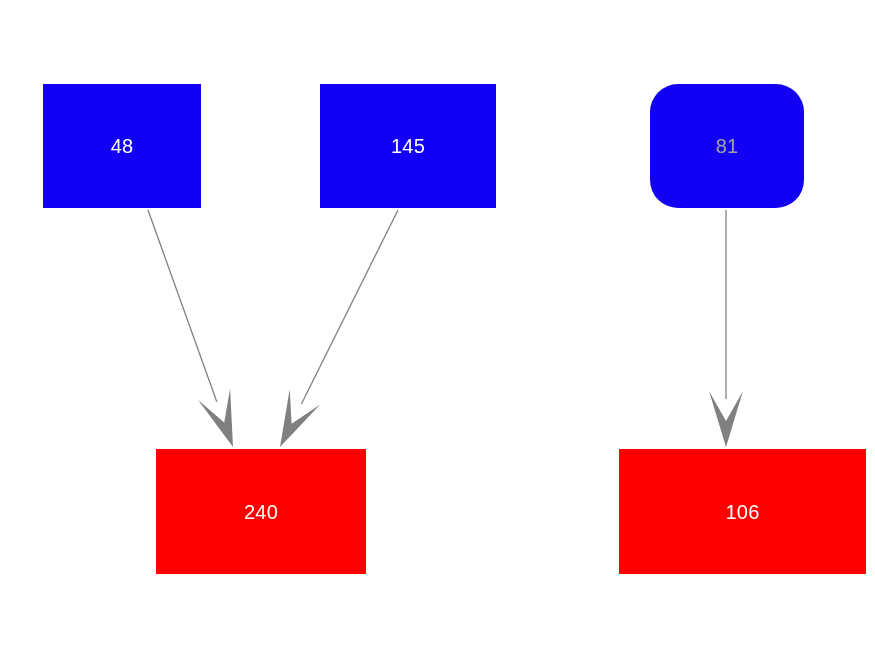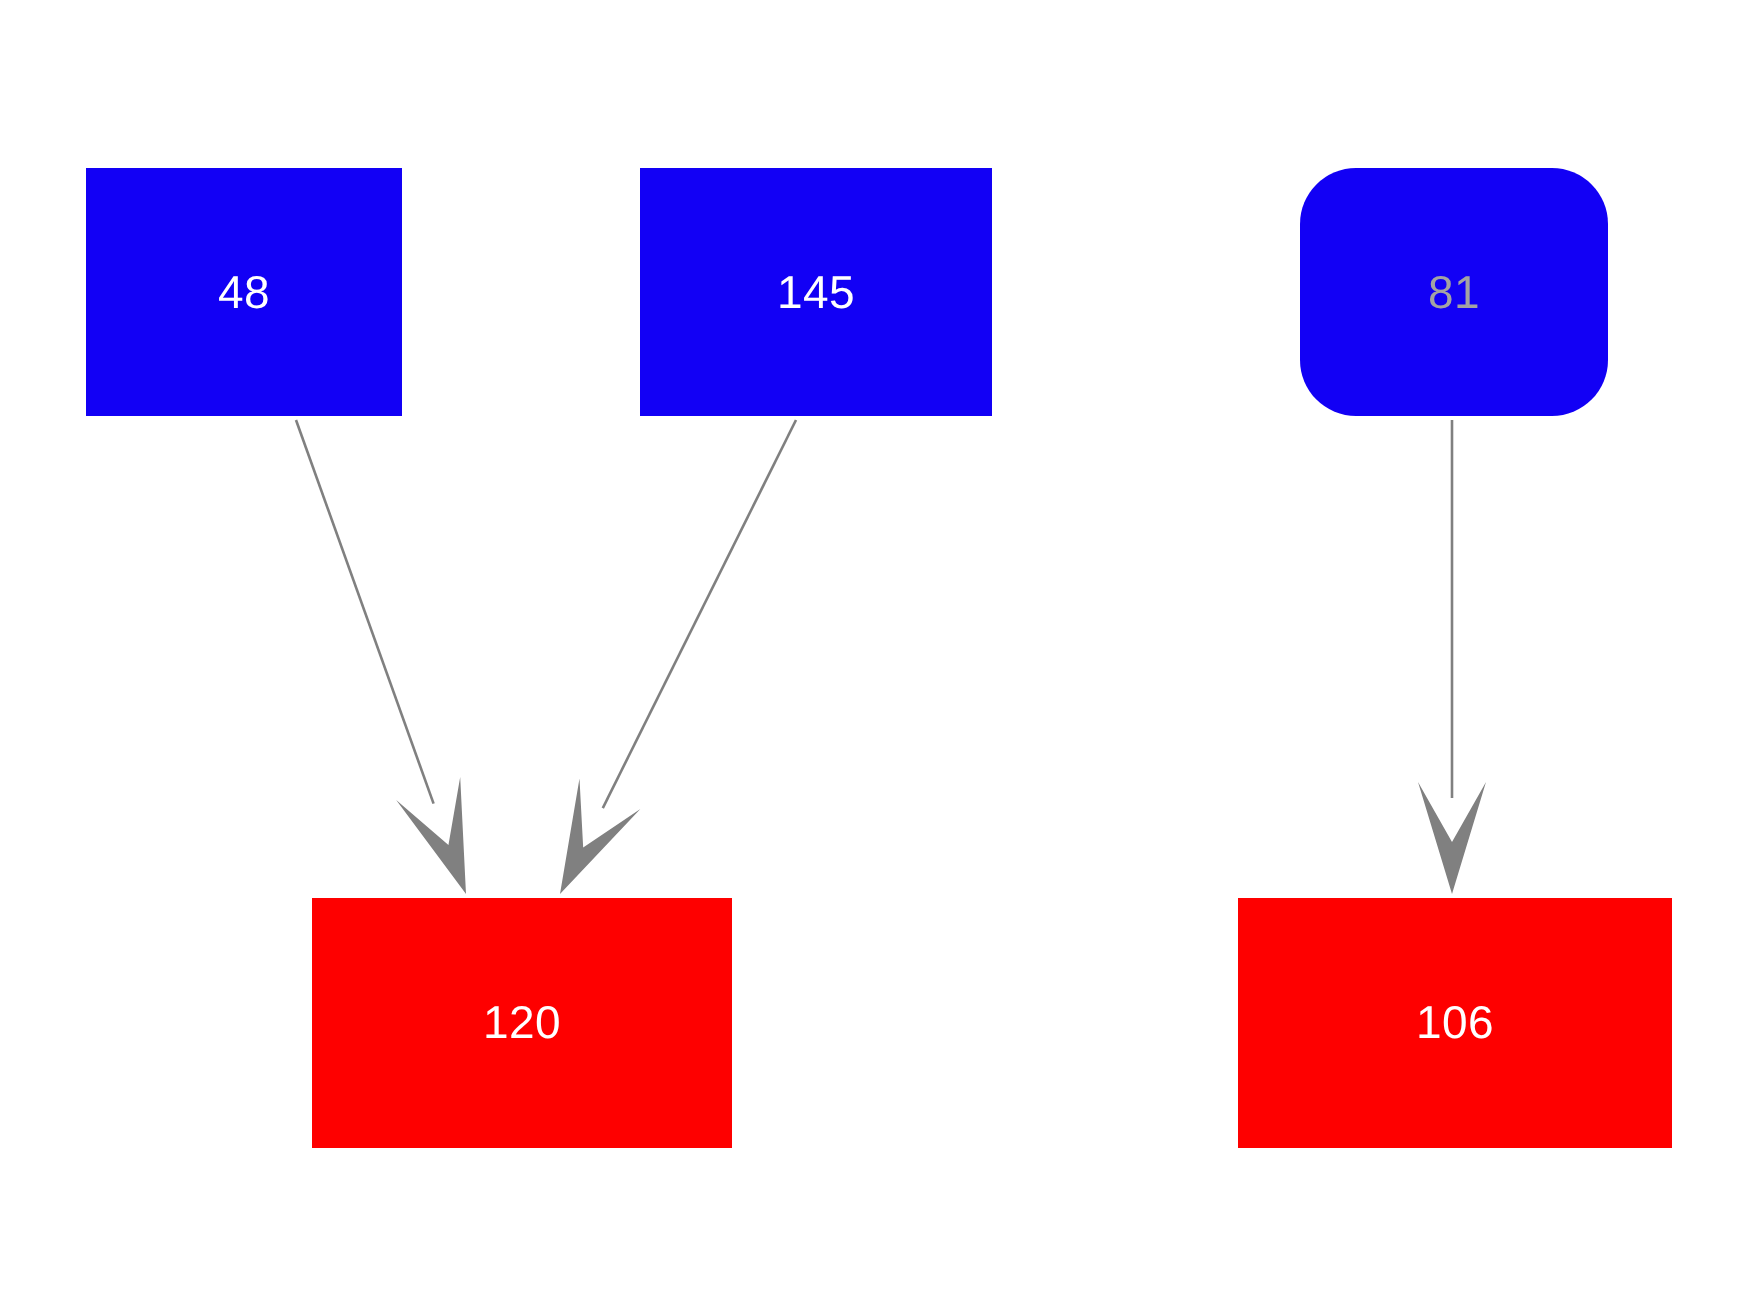--- a/index.html
+++ b/index.html
@@ -25,21 +25,21 @@
     height: 656px;
     pointer-events: none;
   }
   .node {
     position: absolute;
     display: flex;
     align-items: center;
     justify-content: center;
     box-sizing: border-box;
     color: #ffffff;
-    font-size: 23px;
+    font-size: 20px;
     font-weight: 400;
     letter-spacing: 0.2px;
     line-height: 1;
     user-select: none;
   }
   .node-label {
     display: block;
   }
 </style>
 </head>
@@ -62,20 +62,20 @@
 
   <div class="node" style="left: 320px; top: 84px; width: 176px; height: 124px; background: rgb(18, 0, 245); color: rgb(255, 255, 255);">
     <span class="node-label">145</span>
   </div>
 
   <div class="node" style="left: 650px; top: 84px; width: 154px; height: 124px; background: rgb(18, 0, 245); color: #a3a3a3; border-radius: 28px;">
     <span class="node-label">81</span>
   </div>
 
   <div class="node" style="left: 156px; top: 449px; width: 210px; height: 125px; background: rgb(254, 0, 0); color: rgb(255, 255, 255);">
-    <span class="node-label">120</span>
+    <span class="node-label">240</span>
   </div>
 
-  <div class="node" style="left: 619px; top: 449px; width: 217px; height: 125px; background: rgb(254, 0, 0); color: rgb(255, 255, 255);">
+  <div class="node" style="left: 619px; top: 449px; width: 247px; height: 125px; background: rgb(254, 0, 0); color: rgb(255, 255, 255);">
     <span class="node-label">106</span>
   </div>
 
 </div>
 
 </body></html>

